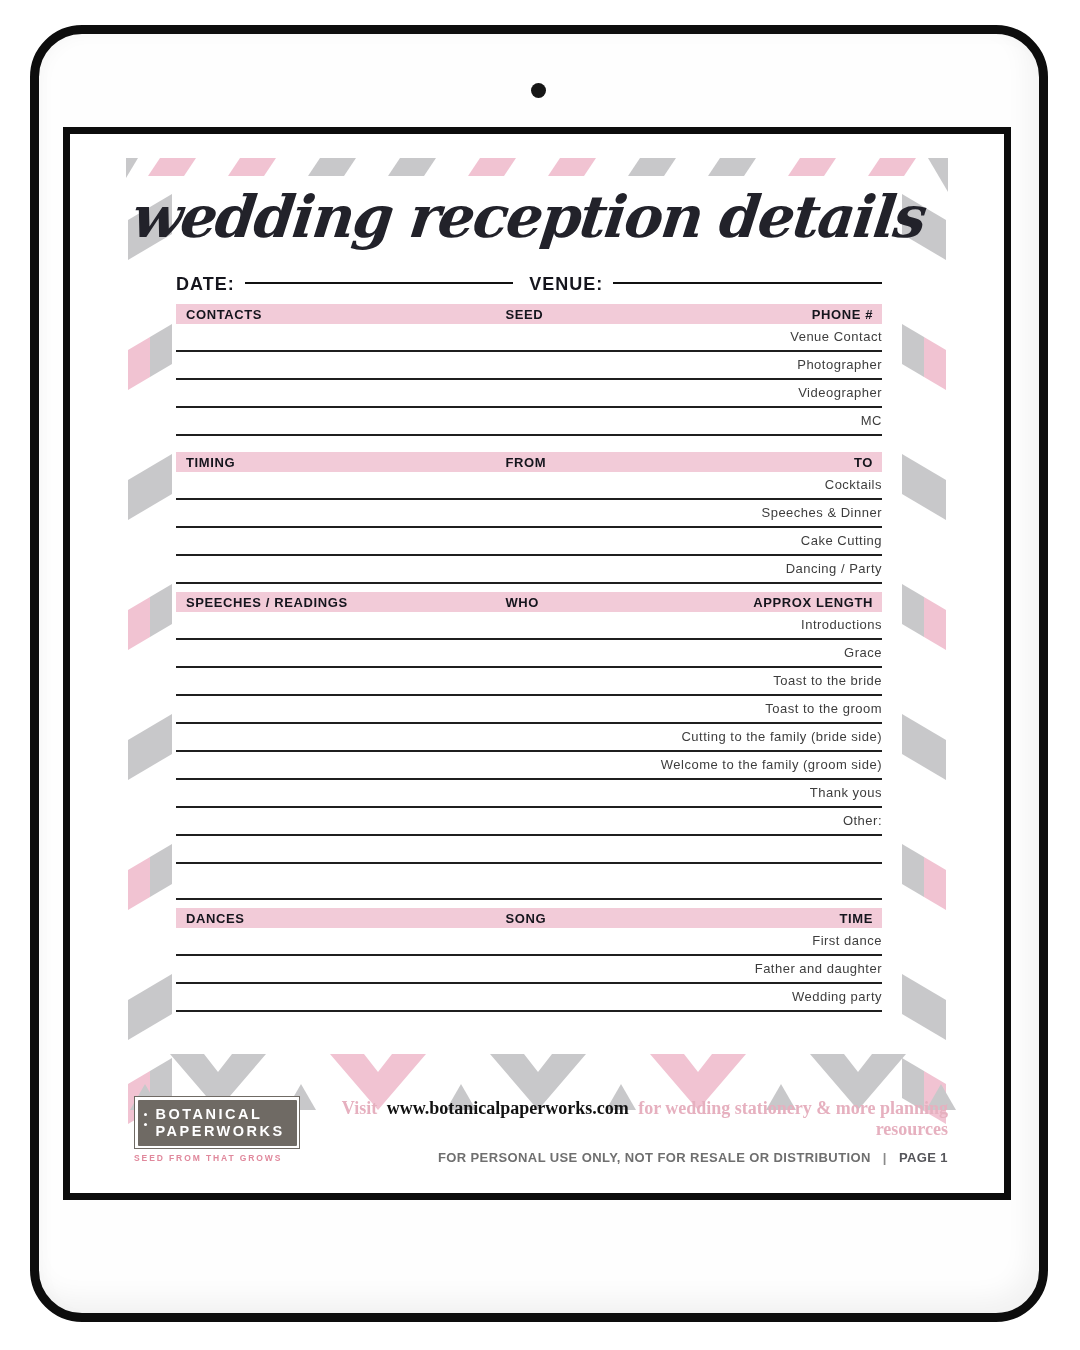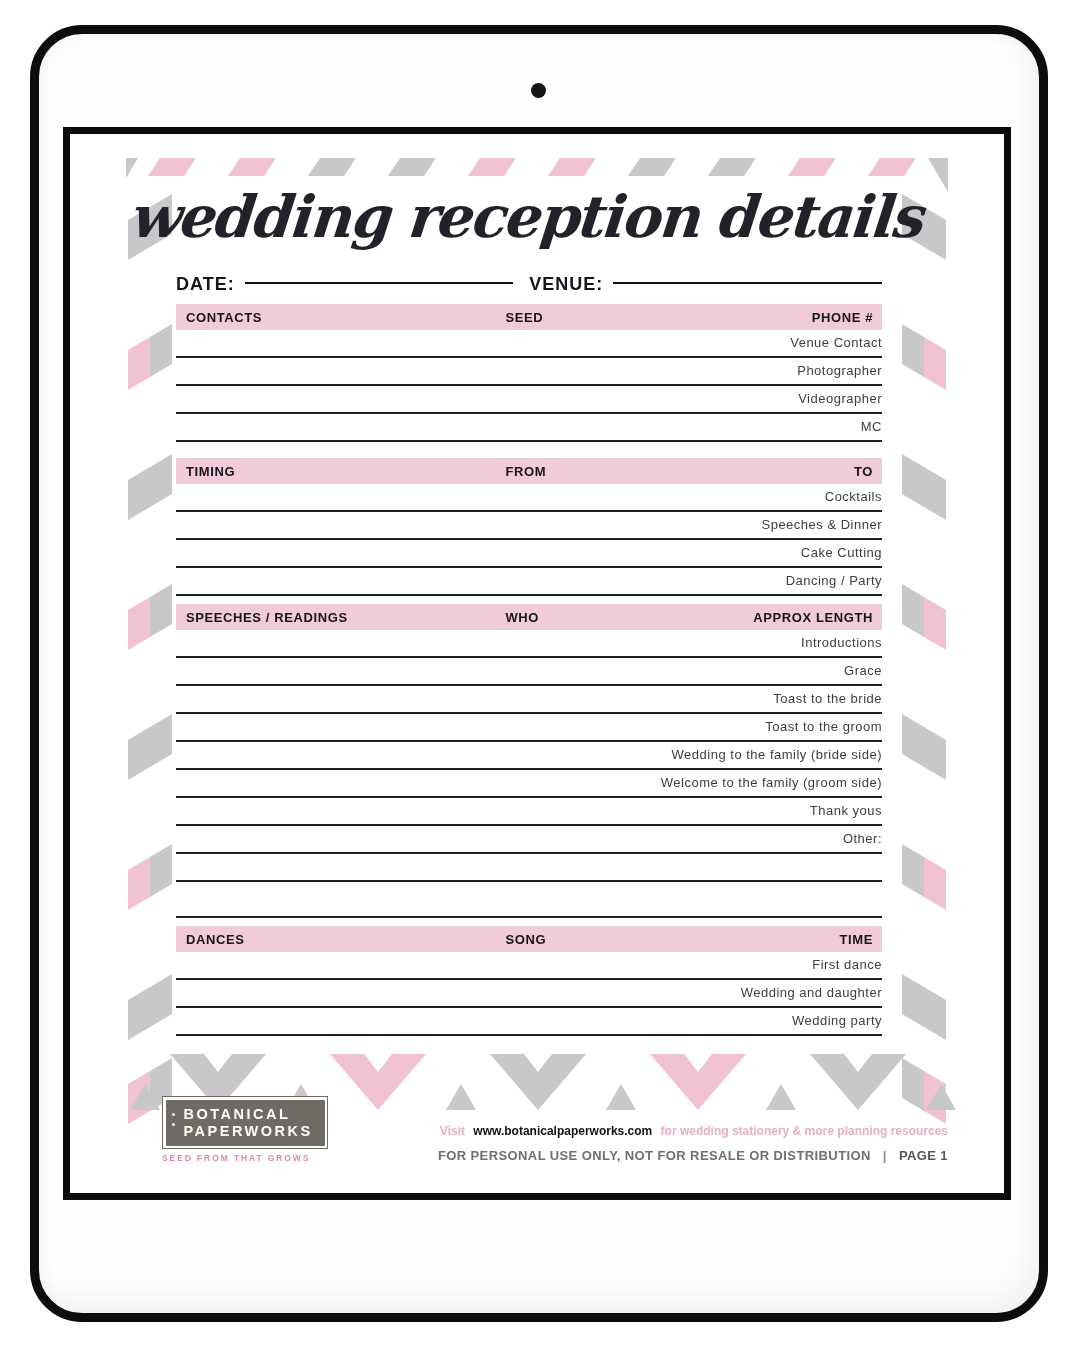--- a/index.html
+++ b/index.html
@@ -29,43 +29,43 @@
     white-space:nowrap;
   }
   .date-row { margin-top:2px; display:flex; align-items:center; font-weight:bold; font-size:18px; letter-spacing:1px; color:#15151d; }
   .date-row .wline { flex:1; border-bottom:2.5px solid #111; margin:0 0 3px 10px; }
   .date-row .wline.first { margin-right:16px; }
 
   .section { margin-top:8px; }
   .sections .section:nth-child(1) { margin-top:9px; }
   .sections .section:nth-child(2) { margin-top:16px; }
   .bar {
-    height:26px; background:#f2cbd8; display:flex; align-items:center;
+    height:20px; background:#f2cbd8; display:flex; align-items:center;
     padding:0 9px 0 10px; font-size:13px; font-weight:bold; letter-spacing:.6px; color:#15151d;
   }
   .bar .c1 { width:46.5%; }
   .bar .c2 { flex:1; }
   .bar .c3 { text-align:right; }
   .row {
     height:28px; border-bottom:2px solid #1f1f1f; display:flex; align-items:flex-end;
     padding:0 0 6px 10px; font-size:13px; letter-spacing:.5px; color:#3d3d3d;justify-content:flex-end;
   }
   .row.blank.tall { height:36px; }
 
-  .footer { position:absolute; left:64px; right:56px; top:962px; z-index:2; display:flex; justify-content:space-between; align-items:flex-end;margin-left:28px; }
+  .footer { position:absolute; left:64px; right:56px; top:962px; z-index:2; display:flex; justify-content:space-between; align-items:flex-start; }
   .stamp-outer { border:1.5px solid #6f6a64; padding:2.5px; display:inline-block; background:#fff; }
   .stamp {
     position:relative; background:#6f6a64; color:#ffffff; padding:6px 12px 6px 18px;
     font-weight:bold; font-size:14.5px; letter-spacing:2.5px; line-height:1.18; border-radius:1px;
   }
   .stamp-dot { position:absolute; left:6px; top:13px; width:3.5px; height:3.5px; border-radius:50%; background:#fff; box-shadow:0 10px 0 #fff; }
   .tagline { margin-top:4px; color:#e0889c; font-weight:bold; font-size:8.5px; letter-spacing:1.9px; }
 
   .footer-text { text-align:right; padding-top:2px; }
-  .visit-line { font-size:12px; font-weight:bold; }
+  .visit-line { font-size:18px; font-weight:bold;font-family:Liberation Serif, serif; }
   .visit-line .pink { color:#e6b0bf; }
   .visit-line .url { color:#121212; margin:0 5px; }
   .legal-line { margin-top:10px; font-size:13px; font-weight:bold; color:#6f6f6f; letter-spacing:.4px; }
   .legal-line .divider { margin:0 8px; color:#8a8a8a; }
   .legal-line .pagenum { color:#55555a; }
 </style>
 </head>
 <body>
 
 <div class="tablet">
@@ -197,21 +197,21 @@
                 <div class="row">
                   <span>Grace</span>
                 </div>
                 <div class="row">
                   <span>Toast to the bride</span>
                 </div>
                 <div class="row">
                   <span>Toast to the groom</span>
                 </div>
                 <div class="row">
-                  <span>Wedding to the family (bride side)</span>
+                  <span>Cutting to the family (bride side)</span>
                 </div>
                 <div class="row">
                   <span>Welcome to the family (groom side)</span>
                 </div>
                 <div class="row">
                   <span>Thank yous</span>
                 </div>
                 <div class="row">
                   <span>Other:</span>
                 </div>
@@ -228,21 +228,21 @@
     <div class="bar">
       <span class="c1">DANCES</span>
       <span class="c2">SONG</span>
       <span class="c3">TIME</span>
     </div>
     <div class="rows">
                 <div class="row">
                   <span>First dance</span>
                 </div>
                 <div class="row">
-                  <span>Wedding and daughter</span>
+                  <span>Father and daughter</span>
                 </div>
                 <div class="row">
                   <span>Wedding party</span>
                 </div>
               </div>
   </div>
 </div>
       </div>
 
       <div class="footer">

